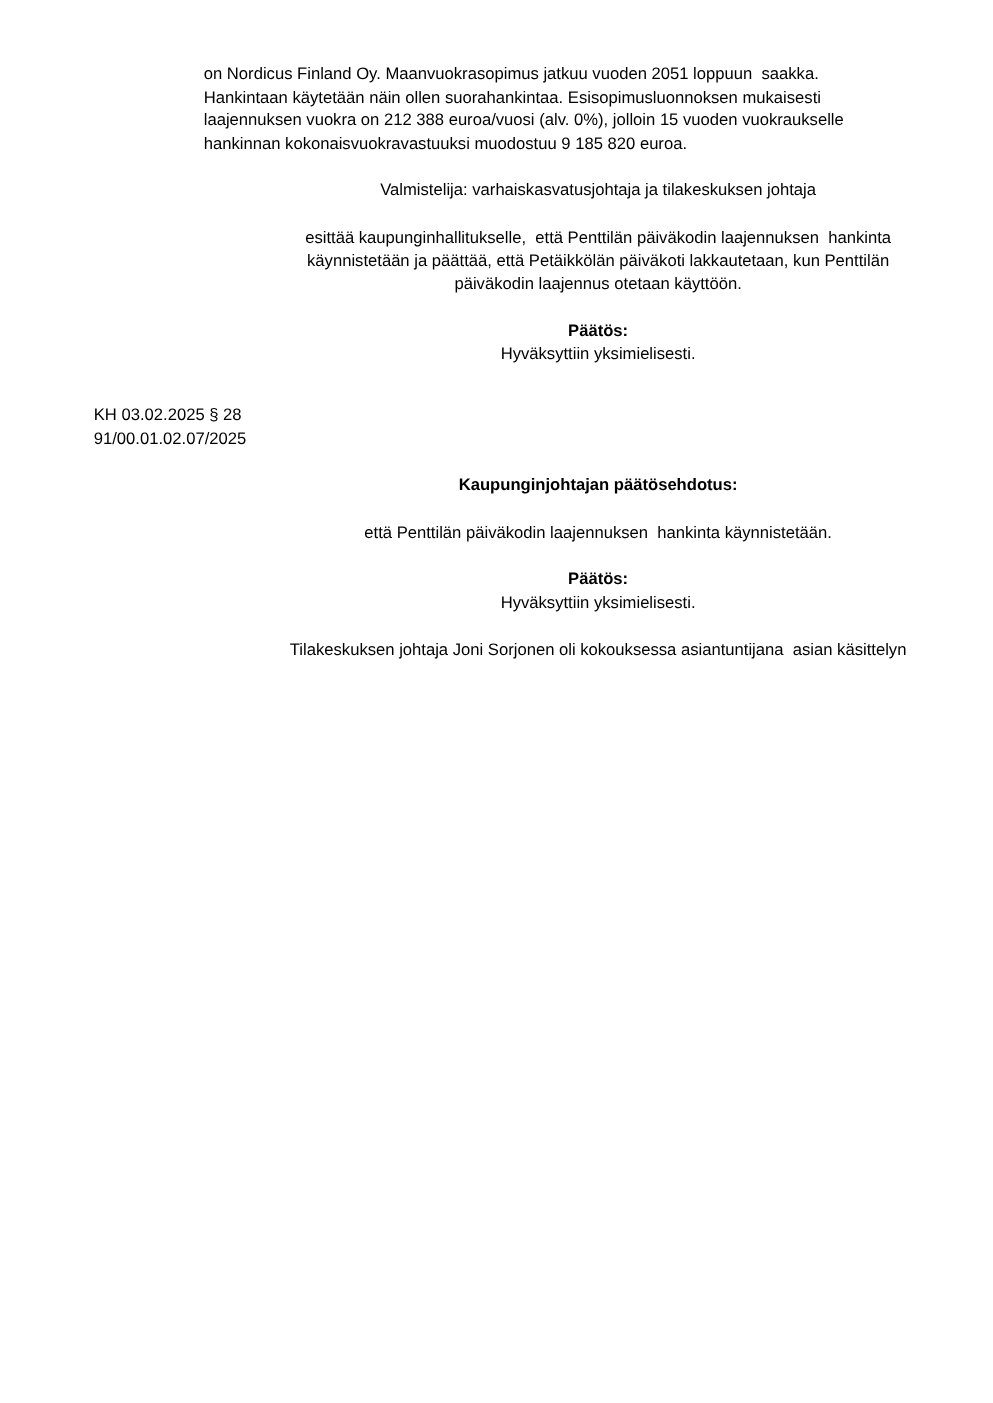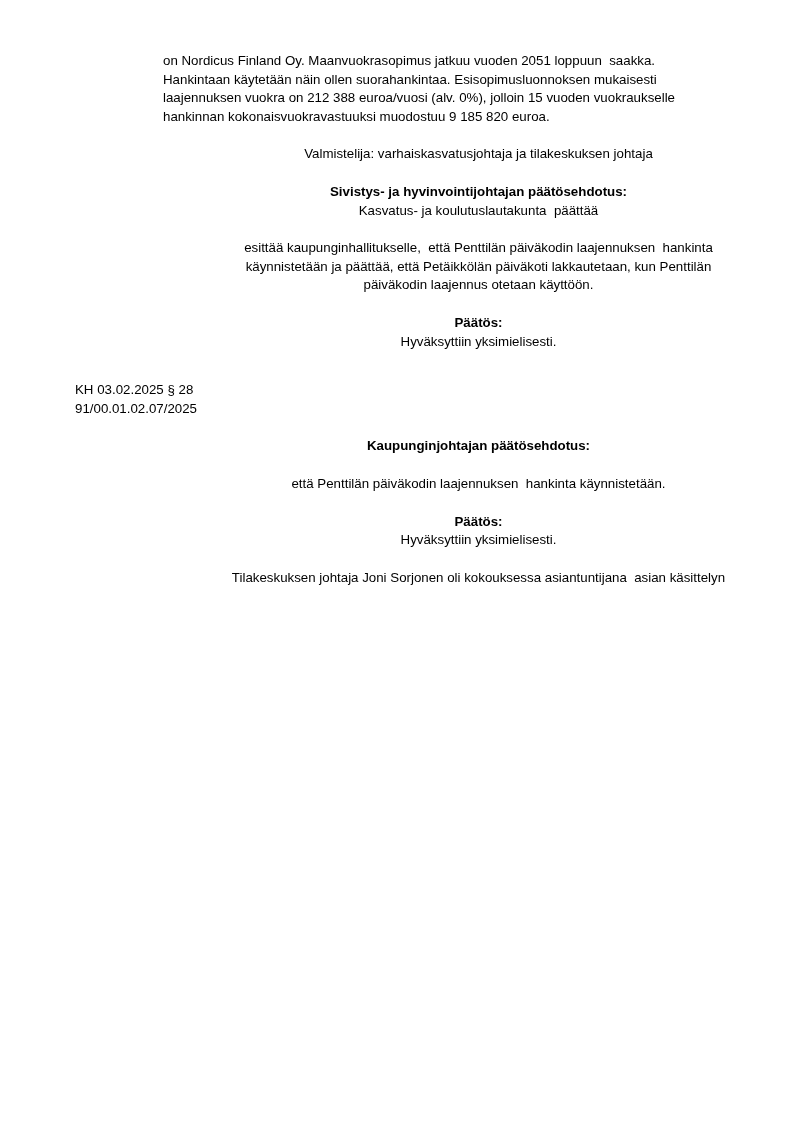--- a/index.html
+++ b/index.html
@@ -8,21 +8,21 @@
     position: relative;
     width: 794px;
     height: 1122px;
     background: #ffffff;
     overflow: hidden;
     font-family: "Liberation Sans", "DejaVu Sans", sans-serif;
     font-size: 13.3px;
     line-height: 18.6px;
     color: #000000;
   }
-  .content { padding-top: 24px; margin-top: 28px; }
+  .content { padding-top: 50px; }
   .block { margin-left: 163px; }
   .block.ref { margin-left: 75px; }
   .gap { margin-top: 19px; text-align: center; }
   .gap-lg { margin-top: 30px; }
   .line { white-space: pre-wrap; }
   .bold { font-weight: bold; }
 </style>
 </head>
 <body>
 
@@ -33,24 +33,20 @@
       <div class="line">on Nordicus Finland Oy. Maanvuokrasopimus jatkuu vuoden 2051 loppuun  saakka.</div>
       <div class="line">Hankintaan käytetään näin ollen suorahankintaa. Esisopimusluonnoksen mukaisesti</div>
       <div class="line">laajennuksen vuokra on 212 388 euroa/vuosi (alv. 0%), jolloin 15 vuoden vuokraukselle</div>
       <div class="line">hankinnan kokonaisvuokravastuuksi muodostuu 9 185 820 euroa.</div>
     </div>
 
     <div class="block gap">
       <div class="line">Valmistelija: varhaiskasvatusjohtaja ja tilakeskuksen johtaja</div>
     </div>
 
-    <div class="block gap">
-      <div class="line bold">Sivistys- ja hyvinvointijohtajan päätösehdotus:</div>
-      <div class="line">Kasvatus- ja koulutuslautakunta  päättää</div>
-    </div>
 
     <div class="block gap">
       <div class="line">esittää kaupunginhallitukselle,  että Penttilän päiväkodin laajennuksen  hankinta</div>
       <div class="line">käynnistetään ja päättää, että Petäikkölän päiväkoti lakkautetaan, kun Penttilän</div>
       <div class="line">päiväkodin laajennus otetaan käyttöön.</div>
     </div>
 
     <div class="block gap">
       <div class="line bold">Päätös:</div>
       <div class="line">Hyväksyttiin yksimielisesti.</div>

